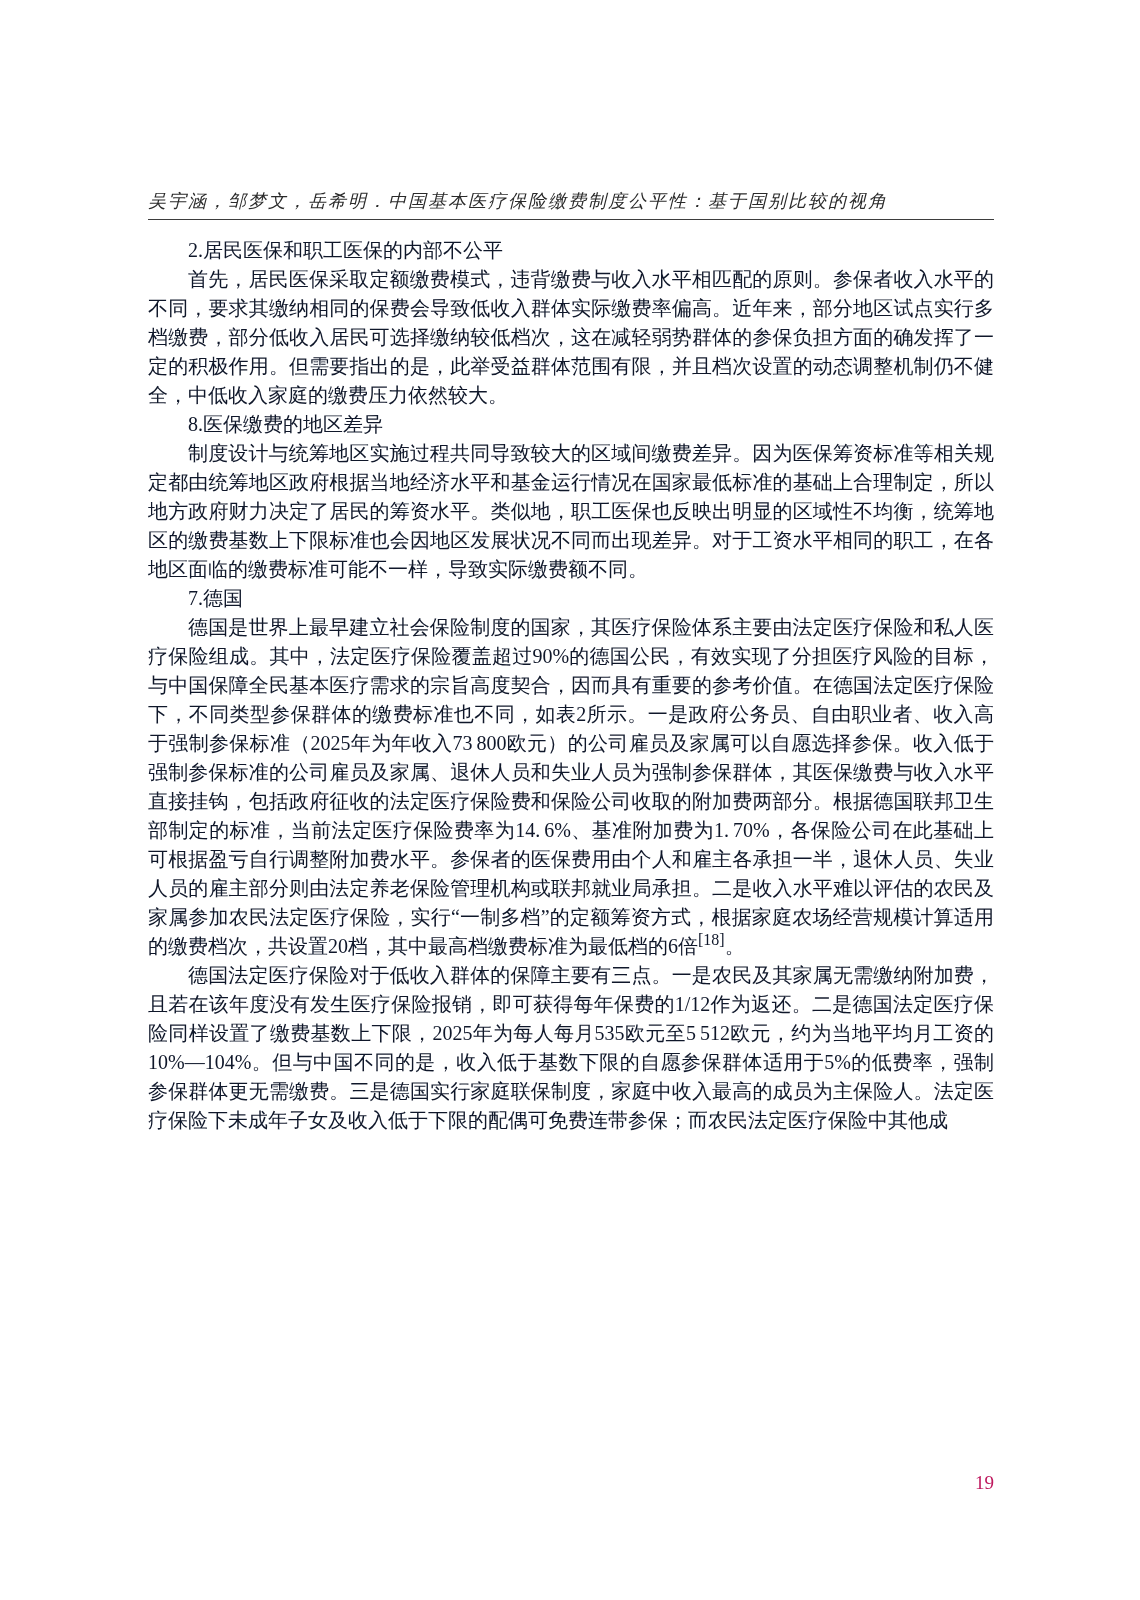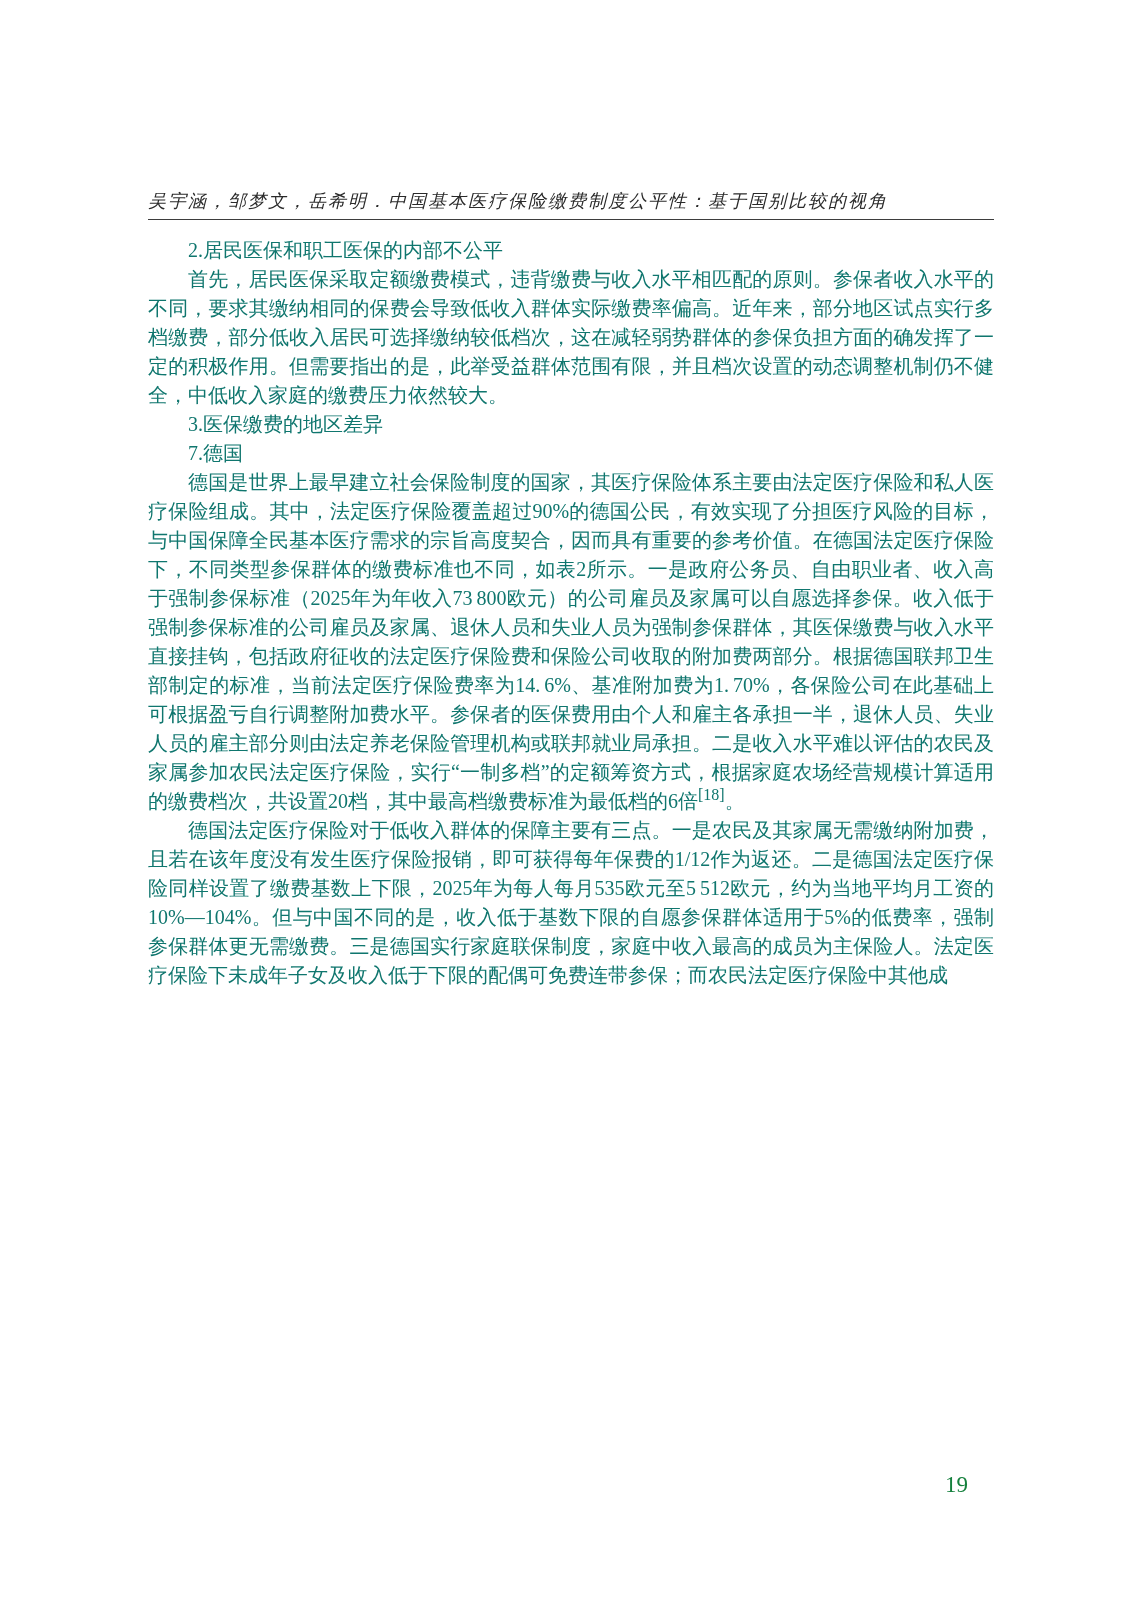--- a/index.html
+++ b/index.html
@@ -38,21 +38,21 @@
   .header-rule {
     width: 846px;
     height: 0;
     border-bottom: 1.6px solid #3d3d3d;
   }
   .body-text {
     margin-top: 16px;
     font-size: 20px;
     line-height: 29px;
     text-align: justify;
-    color: #0f766e;
+    color: #0f172a;
   }
   .body-text p, .body-text h3, .body-text h4 {
     margin: 0;
     text-indent: 2em;
     font-weight: normal;
     font-size: 20px;
   }
   .subheading {
     font-family: "Liberation Serif", "DejaVu Serif", serif;
   }
@@ -62,46 +62,47 @@
     letter-spacing: 0.5px;
   }
   sup.citation {
     font-size: 16px;
     line-height: 0;
     vertical-align: super;
     letter-spacing: 0;
   }
   .page-number {
     position: absolute;
-    right: 172px;
+    right: 146px;
     top: 1424px;
-    font-size: 23px;
-    color: #15803d;
+    font-size: 19px;
+    color: #be185d;
   }
 </style>
 </head>
 <body>
 
 <div class="page">
 
   <div class="content">
 
     <div class="running-header">吴宇涵，邹梦文，岳希明．中国基本医疗保险缴费制度公平性：基于国别比较的视角</div>
 
     <div class="header-rule"></div>
 
     <div class="body-text">
 
       <h4 class="subheading">2.居民医保和职工医保的内部不公平</h4>
 
       <p class="para">首先，居民医保采取定额缴费模式，违背缴费与收入水平相匹配的原则。参保者收入水平的不同，要求其缴纳相同的保费会导致低收入群体实际缴费率偏高。近年来，部分地区试点实行多档缴费，部分低收入居民可选择缴纳较低档次，这在减轻弱势群体的参保负担方面的确发挥了一定的积极作用。但需要指出的是，此举受益群体范围有限，并且档次设置的动态调整机制仍不健全，中低收入家庭的缴费压力依然较大。</p>
 
 
-      <h4 class="subheading">3.医保缴费的地区差异</h4>
+      <h4 class="subheading">8.医保缴费的地区差异</h4>
 
+      <p class="para">制度设计与统筹地区实施过程共同导致较大的区域间缴费差异。因为医保筹资标准等相关规定都由统筹地区政府根据当地经济水平和基金运行情况在国家最低标准的基础上合理制定，所以地方政府财力决定了居民的筹资水平。类似地，职工医保也反映出明显的区域性不均衡，统筹地区的缴费基数上下限标准也会因地区发展状况不同而出现差异。对于工资水平相同的职工，在各地区面临的缴费标准可能不一样，导致实际缴费额不同。</p>
 
 
 
       <h4 class="subheading">7.德国</h4>
 
       <p class="para"><span>德国是世界上最早建立社会保险制度的国家，其医疗保险体系主要由法定医疗保险和私人医疗保险组成。其中，法定医疗保险覆盖超过90%的德国公民，有效实现了分担医疗风险的目标，与中国保障全民基本医疗需求的宗旨高度契合，因而具有重要的参考价值。在德国法定医疗保险下，不同类型参保群体的缴费标准也不同，如表2所示。一是政府公务员、自由职业者、收入高于强制参保标准（2025年为年收入73 800欧元）的公司雇员及家属可以自愿选择参保。收入低于强制参保标准的公司雇员及家属、退休人员和失业人员为强制参保群体，其医保缴费与收入水平直接挂钩，包括政府征收的法定医疗保险费和保险公司收取的附加费两部分。根据德国联邦卫生部制定的标准，当前法定医疗保险费率为14. 6%、基准附加费为1. 70%，各保险公司在此基础上可根据盈亏自行调整附加费水平。参保者的医保费用由个人和雇主各承担一半，退休人员、失业人员的雇主部分则由法定养老保险管理机构或联邦就业局承担。二是收入水平难以评估的农民及家属参加农民法定医疗保险，实行“一制多档”的定额筹资方式，根据家庭农场经营规模计算适用的缴费档次，共设置20档，其中最高档缴费标准为最低档的6倍</span><sup class="citation">[18]</sup><span>。</span></p>
 
       <p class="para">德国法定医疗保险对于低收入群体的保障主要有三点。一是农民及其家属无需缴纳附加费，且若在该年度没有发生医疗保险报销，即可获得每年保费的1/12作为返还。二是德国法定医疗保险同样设置了缴费基数上下限，2025年为每人每月535欧元至5 512欧元，约为当地平均月工资的10%—104%。但与中国不同的是，收入低于基数下限的自愿参保群体适用于5%的低费率，强制参保群体更无需缴费。三是德国实行家庭联保制度，家庭中收入最高的成员为主保险人。法定医疗保险下未成年子女及收入低于下限的配偶可免费连带参保；而农民法定医疗保险中其他成</p>
 
     </div>

